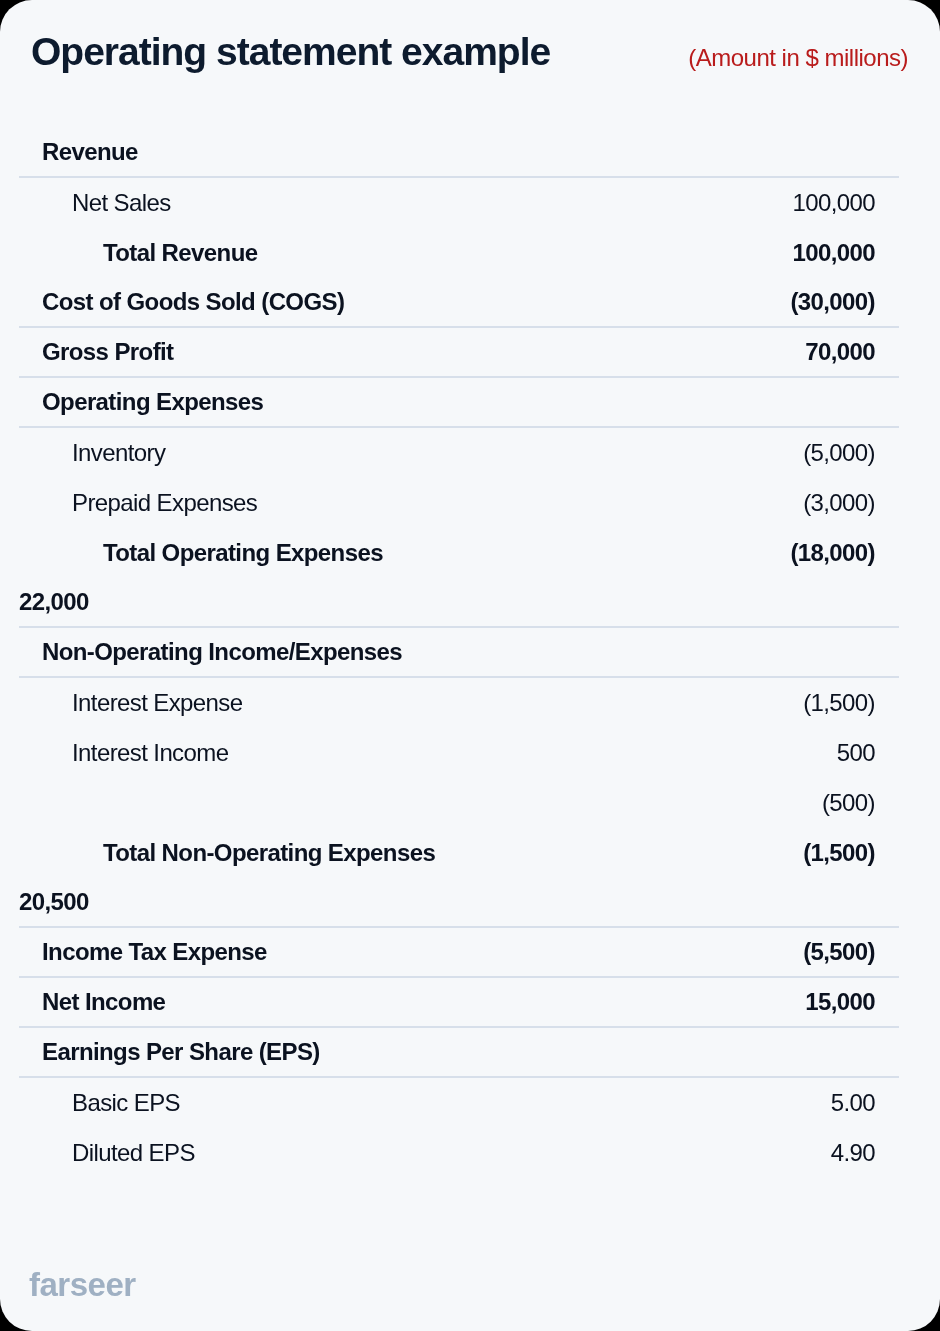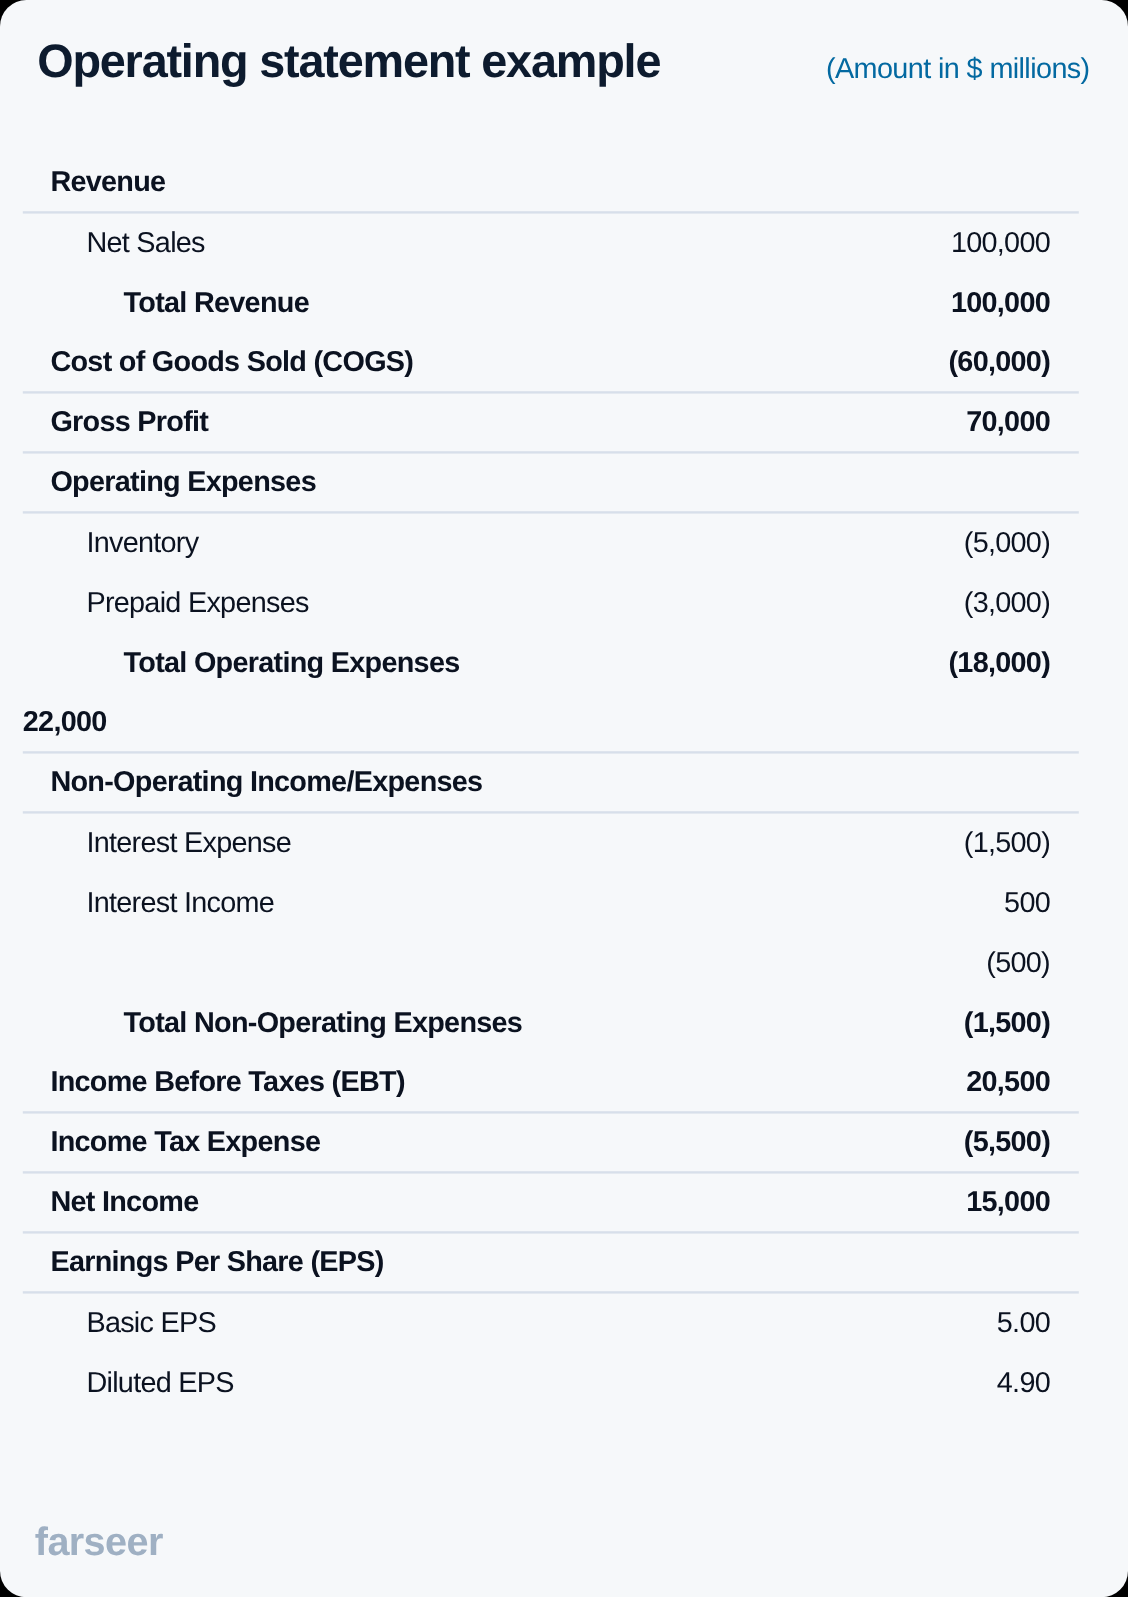--- a/index.html
+++ b/index.html
@@ -1,19 +1,19 @@
 <!DOCTYPE html>
 <html><head>
 <meta charset="utf-8">
 <style>
   html, body { margin:0; padding:0; }
   body { width:940px; height:1331px; background:#000; font-family:"Liberation Sans", sans-serif; color:#0b1220; }
-  .card { position:absolute; left:0; top:0; width:940px; height:1331px; background:#f6f8fa; border-radius:22px; overflow:hidden; }
+  .card { position:absolute; left:0; top:0; width:940px; height:1331px; background:#f6f8fa; border-radius:32px; overflow:hidden; }
   .title { position:absolute; left:31px; top:30px; font-size:39px; font-weight:bold; letter-spacing:-1px; color:#0d1b2e; }
-  .subtitle { position:absolute; right:32px; top:44px; font-size:24px; color:#0369a1; letter-spacing:-0.5px; }
+  .subtitle { position:absolute; right:32px; top:44px; font-size:24px; color:#b91c1c; letter-spacing:-0.5px; }
   .table { position:absolute; left:19px; top:128px; width:880px; }
   .row { position:relative; height:50px; display:flex; align-items:center; justify-content:space-between; font-size:24px; letter-spacing:-0.6px; }
   .row.div { border-bottom:2px solid #d7dfea; height:48px; }
   .row.bold { font-weight:bold; }
   .row .lbl { padding-left:23px; }
   .row.l1 .lbl { padding-left:53px; }
   .row.l2 .lbl { padding-left:84px; }
   .row .val { padding-right:24px; }
   .logo { position:absolute; left:29px; top:1266px; font-size:33px; font-weight:bold; color:#9fb0c3; letter-spacing:-0.5px; }
 </style>
@@ -31,21 +31,21 @@
       <div class="row l1">
         <span class="lbl">Net Sales</span>
         <span class="val">100,000</span>
       </div>
       <div class="row l2 bold">
         <span class="lbl">Total Revenue</span>
         <span class="val">100,000</span>
       </div>
       <div class="row l0 bold div">
         <span class="lbl">Cost of Goods Sold (COGS)</span>
-        <span class="val">(60,000)</span>
+        <span class="val">(30,000)</span>
       </div>
       <div class="row l0 bold div">
         <span class="lbl">Gross Profit</span>
         <span class="val">70,000</span>
       </div>
       <div class="row l0 bold div">
         <span class="lbl">Operating Expenses</span>
         <span class="val"></span>
       </div>
       <div class="row l1">
@@ -77,21 +77,20 @@
       </div>
       <div class="row l1">
         <span class="lbl"></span>
         <span class="val">(500)</span>
       </div>
       <div class="row l2 bold">
         <span class="lbl">Total Non-Operating Expenses</span>
         <span class="val">(1,500)</span>
       </div>
       <div class="row l0 bold div">
-        <span class="lbl">Income Before Taxes (EBT)</span>
         <span class="val">20,500</span>
       </div>
       <div class="row l0 bold div">
         <span class="lbl">Income Tax Expense</span>
         <span class="val">(5,500)</span>
       </div>
       <div class="row l0 bold div">
         <span class="lbl">Net Income</span>
         <span class="val">15,000</span>
       </div>

